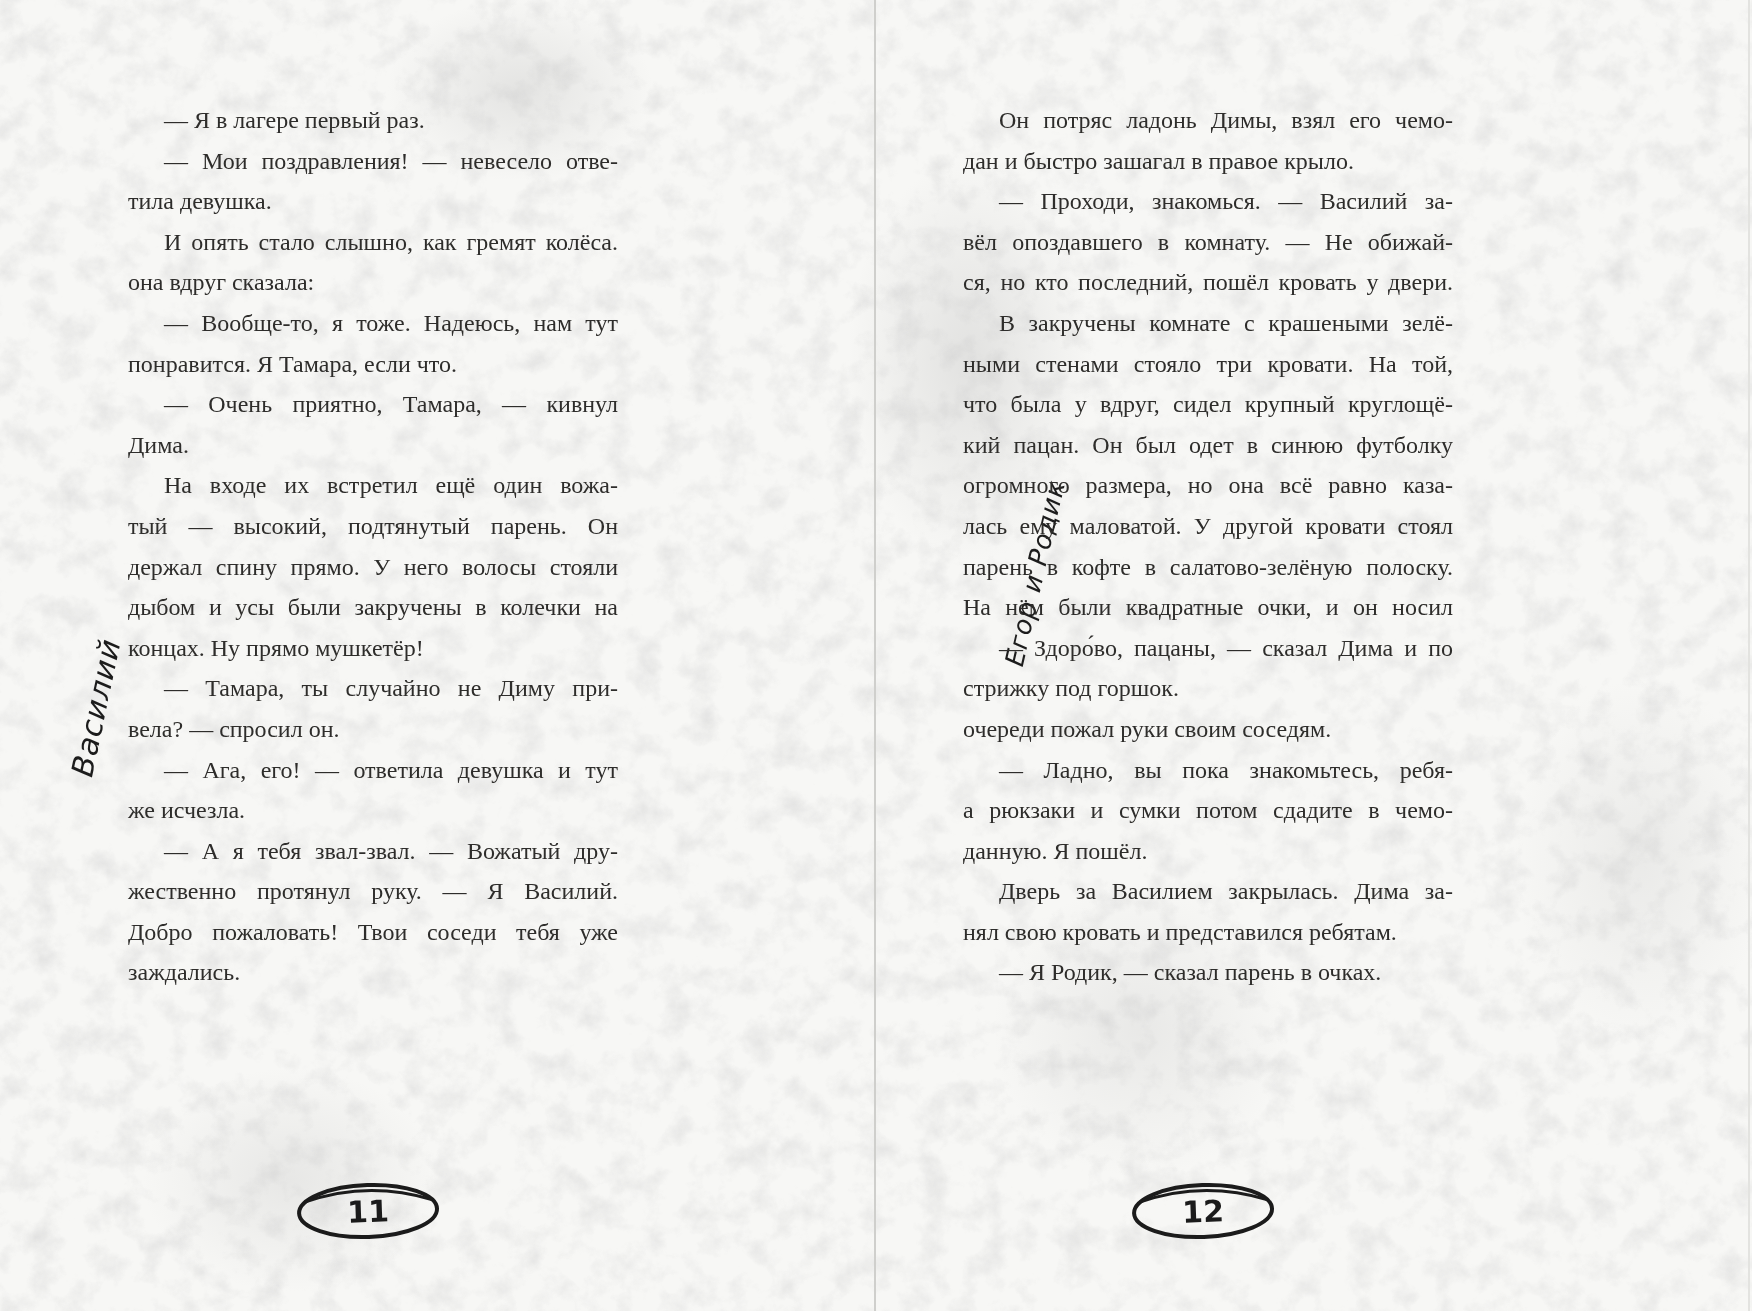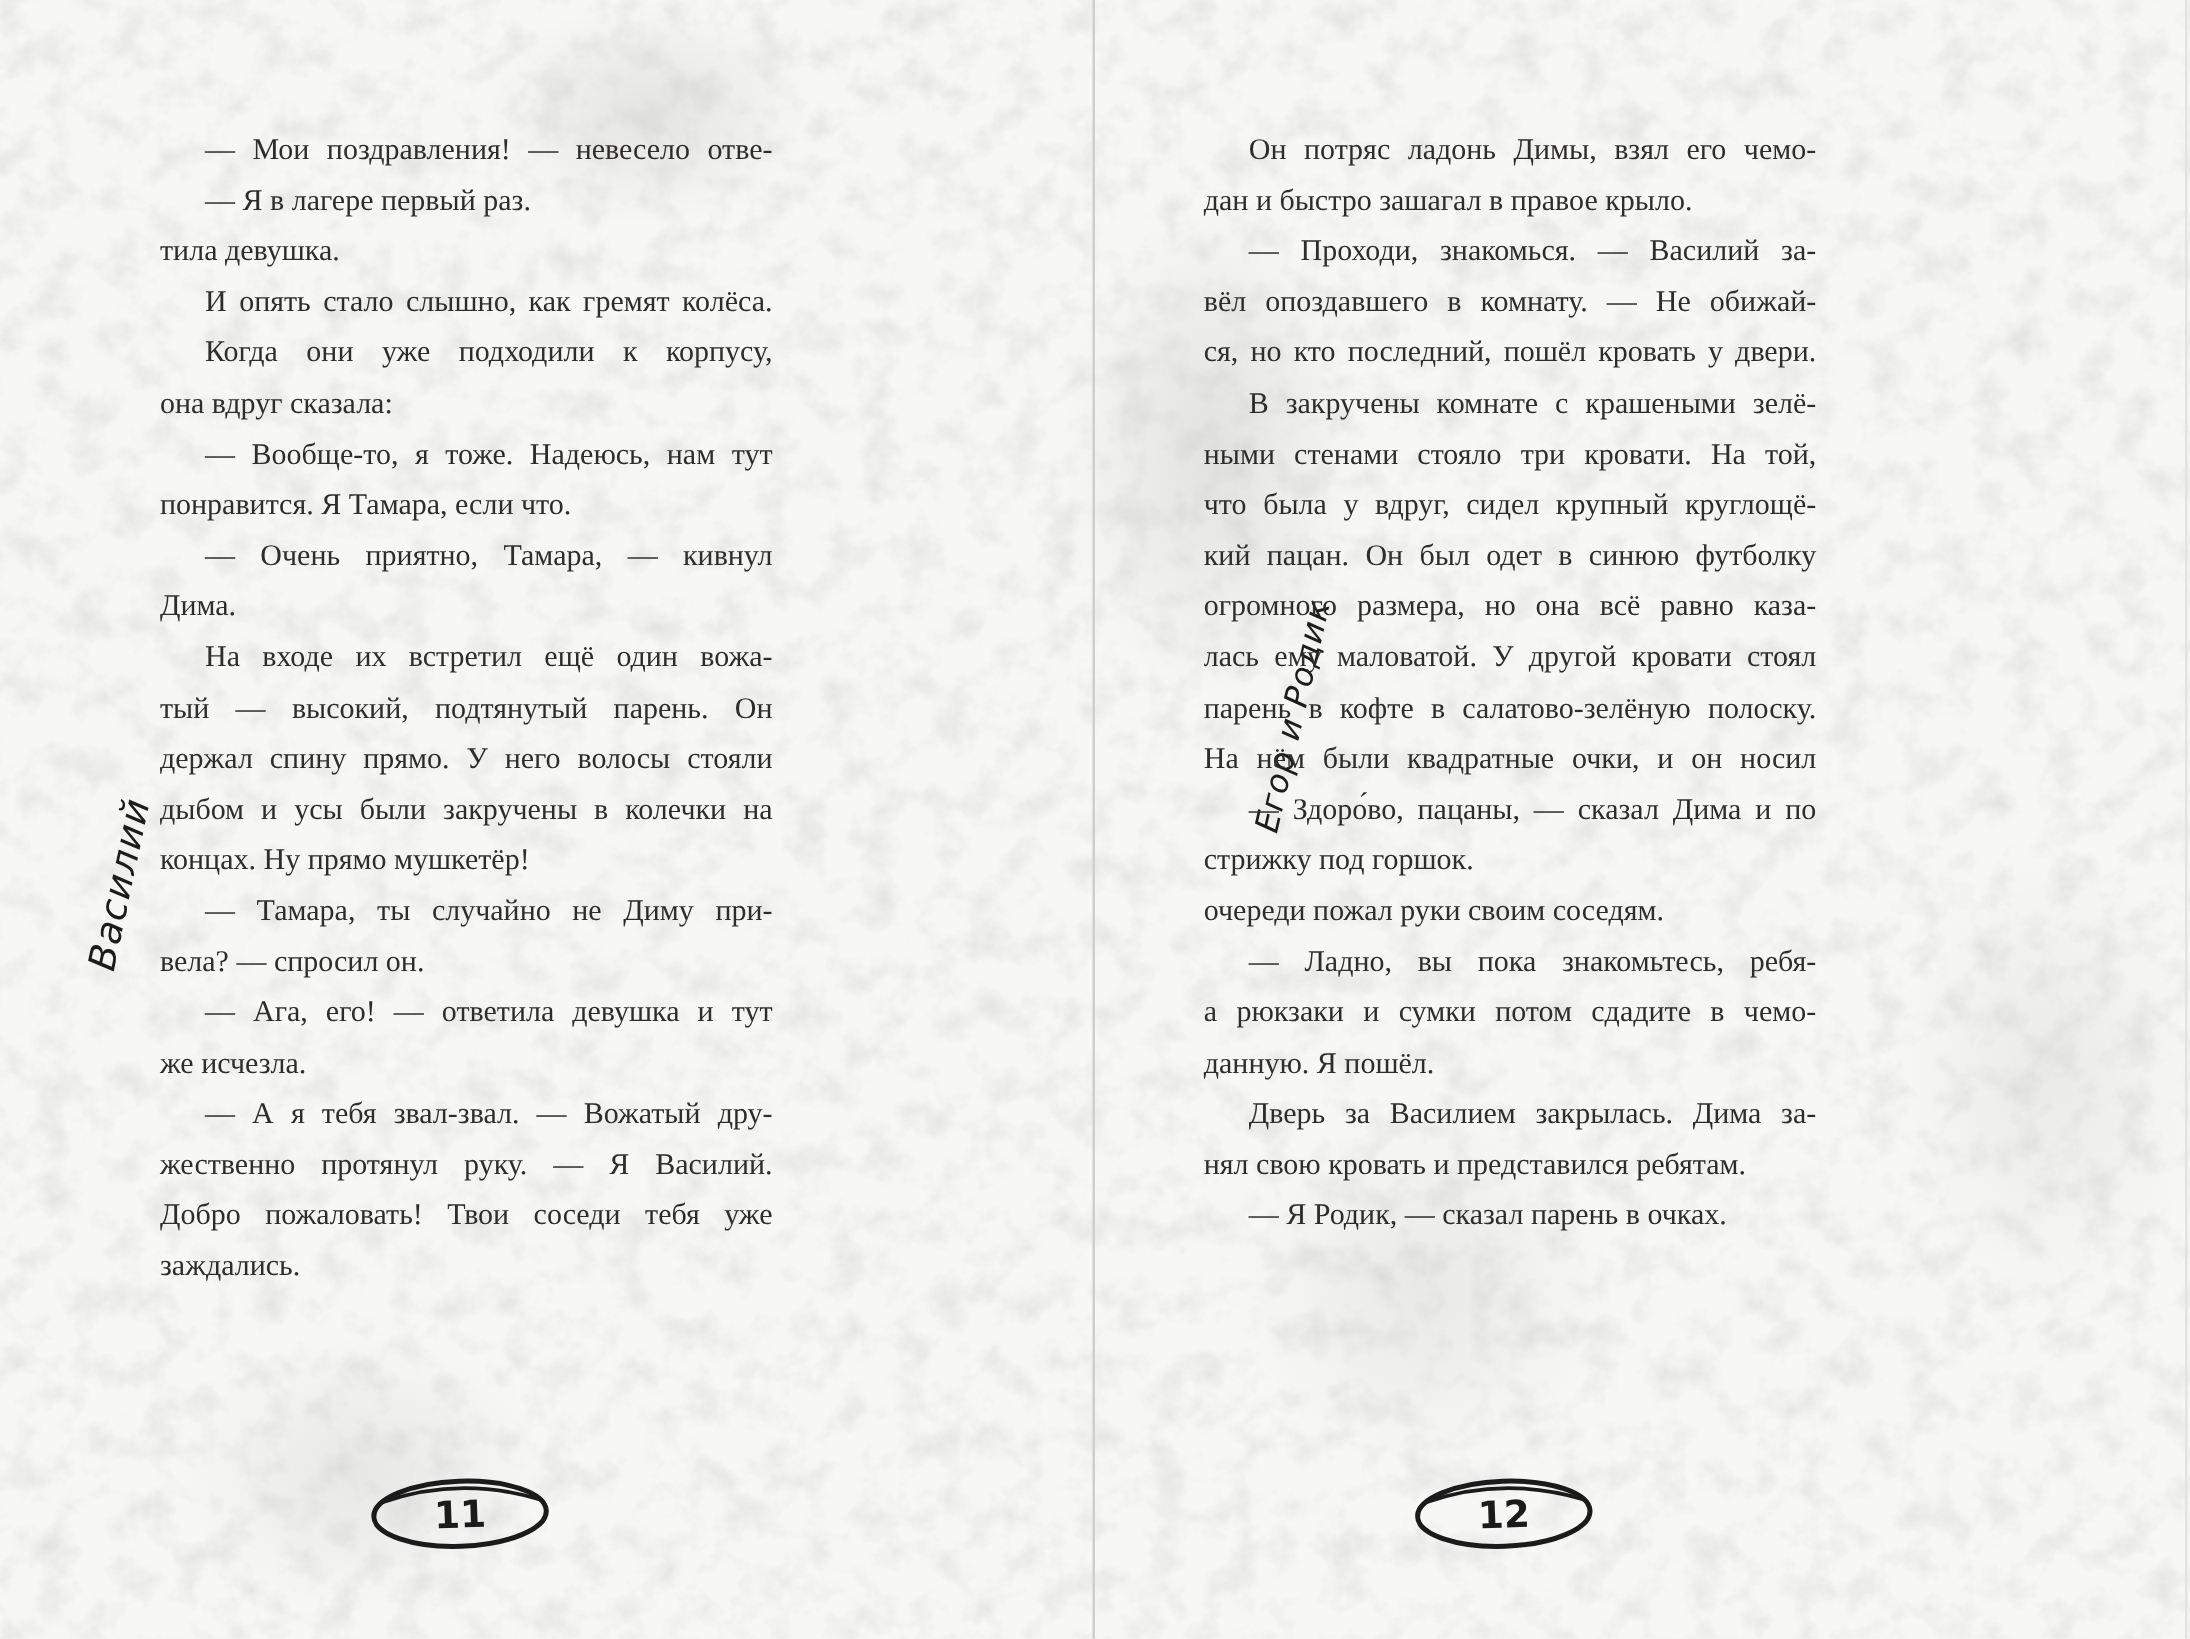--- a/index.html
+++ b/index.html
@@ -76,25 +76,24 @@
 <div class="splotch" style="left:930px;top:820px;width:420px;height:420px;background:radial-gradient(closest-side,rgba(175,175,175,0.20),rgba(175,175,175,0) 70%);"></div>
 <div class="splotch" style="left:1460px;top:600px;width:360px;height:520px;background:radial-gradient(closest-side,rgba(175,175,175,0.18),rgba(175,175,175,0) 70%);"></div>
 
 <div class="gutter"></div>
 <div class="edge-line"></div>
 
 <div>
   <div class="margin-note left-note">Василий</div>
 
   <div class="text-block left">
+      <div class="line indent last"><span>— Я в лагере первый раз.</span></div>
       <div class="line indent"><span>— Мои поздравления! — невесело отве-</span></div>
-      <div class="line indent last"><span>— Я в лагере первый раз.</span></div>
       <div class="line last"><span>тила девушка.</span></div>
       <div class="line indent"><span>И опять стало слышно, как гремят колёса.</span></div>
-      <div class="line indent"><span>Когда они уже подходили к корпусу,</span></div>
       <div class="line last"><span>она вдруг сказала:</span></div>
       <div class="line indent"><span>— Вообще-то, я тоже. Надеюсь, нам тут</span></div>
       <div class="line last"><span>понравится. Я Тамара, если что.</span></div>
       <div class="line indent"><span>— Очень приятно, Тамара, — кивнул</span></div>
       <div class="line last"><span>Дима.</span></div>
       <div class="line indent"><span>На входе их встретил ещё один вожа-</span></div>
       <div class="line"><span>тый — </span><span class="ul">высокий, подтянутый парень. Он</span></div>
       <div class="line"><span class="ul">держал спину прямо. У него волосы стояли</span></div>
       <div class="line"><span class="ul">дыбом и усы были закручены в колечки на</span></div>
       <div class="line last"><span class="ul">концах. Ну прямо мушкетёр!</span></div>

